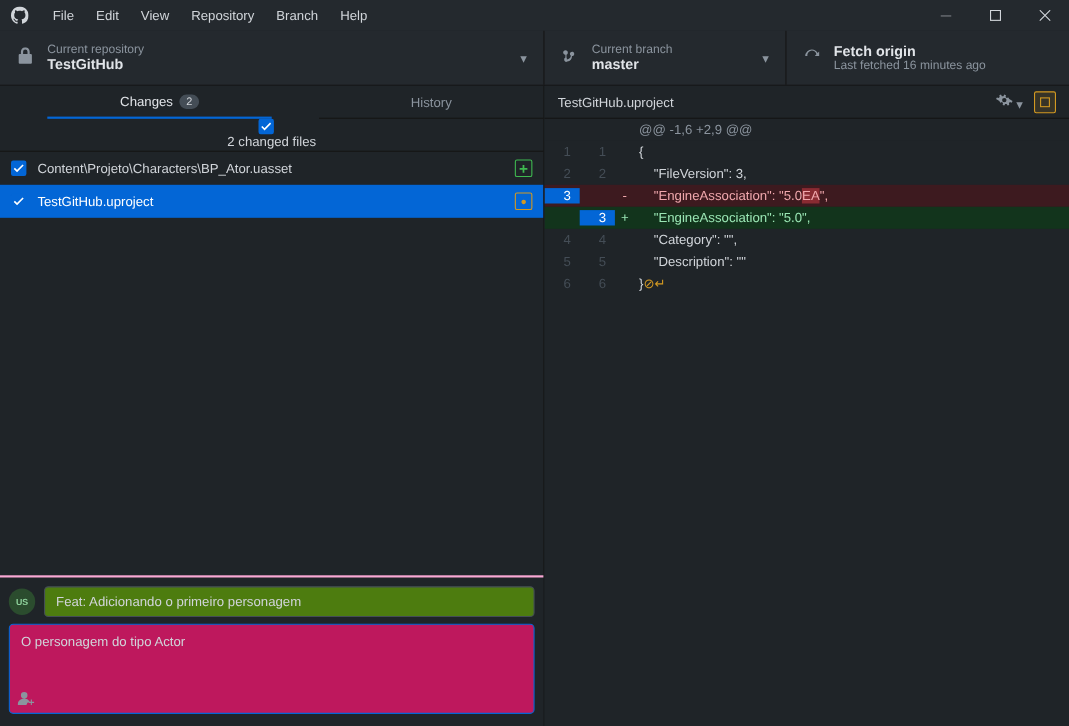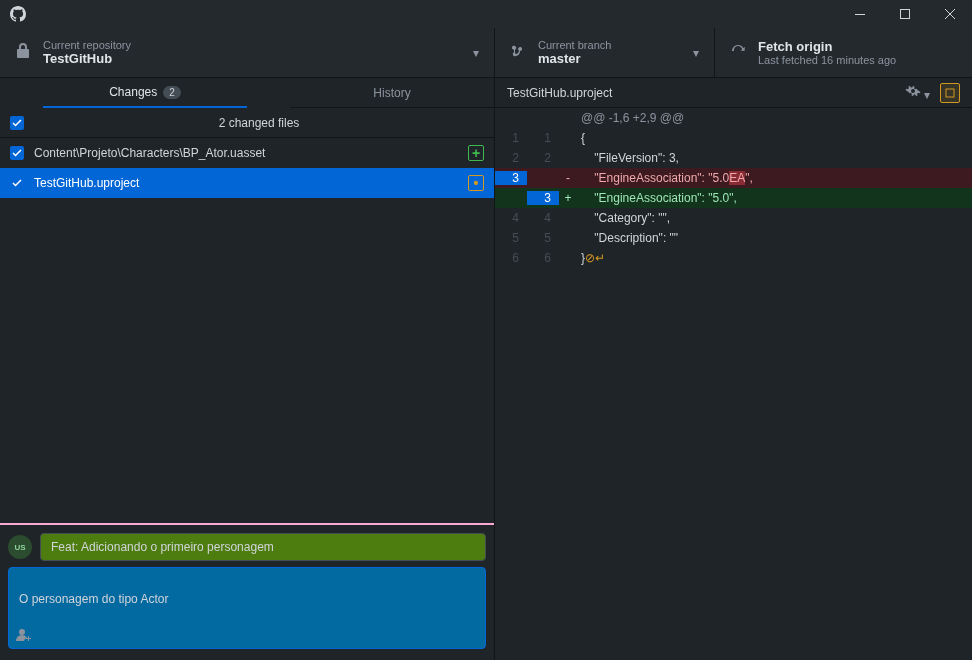--- a/index.html
+++ b/index.html
@@ -20,36 +20,36 @@
 .toolbar-label { font-size: 11px; color: #8b949e; }
 .toolbar-value { font-size: 13px; color: #e1e4e8; font-weight: 600; }
 .toolbar-subvalue { font-size: 11px; color: #8b949e; }
 .dropdown-arrow { color: #8b949e; margin-left: 8px; }
 .main { display: flex; height: calc(100% - 78px); }
 .left-pane { width: 495px; background: #1f2428; display: flex; flex-direction: column; border-right: 1px solid #141414; }
 .tabs { display: flex; height: 30px; }
 .tab { flex: 1; display: flex; align-items: center; justify-content: center; font-size: 12px; color: #8b949e; cursor: pointer; border-bottom: 1px solid #141414; margin-left: 43px; }
 .tab.active { color: #e1e4e8; border-bottom: 2px solid #0366d6; }
 .tab-badge { background: #444d56; color: #d1d5da; border-radius: 8px; padding: 1px 6px; font-size: 10px; margin-left: 6px; }
-.file-header { height: 30px; display: flex; align-items: center; padding: 0 10px; border-bottom: 1px solid #141414; }
+.file-header { height: 30px; display: flex; align-items: center; padding: 0 10px; border-bottom: 1px solid #141414; flex-direction: column; }
 .checkbox { width: 14px; height: 14px; background: #0366d6; border-radius: 2px; display: inline-flex; align-items: center; justify-content: center; margin-right: 10px; flex-shrink: 0; }
 .file-header-text { flex: 1; text-align: center; font-size: 12px; color: #d1d5da; }
 .file-list { flex: 1; overflow-y: auto; }
 .file-row { height: 30px; display: flex; align-items: center; padding: 0 10px; cursor: pointer; }
 .file-row.selected { background: #0366d6; }
 .file-name { flex: 1; font-size: 12px; color: #d1d5da; white-space: nowrap; overflow: hidden; text-overflow: ellipsis; }
 .file-row.selected .file-name { color: #fff; }
 .file-status { width: 16px; height: 16px; display: flex; align-items: center; justify-content: center; font-size: 14px; font-weight: bold; border-radius: 2px; border: 1px solid; }
 .file-status.added { color: #3fb950; border-color: #3fb950; }
 .file-status.modified { color: #d29922; border-color: #d29922; }
 .commit-form { background: #1f2428; padding: 8px; border-top: 2px solid #f9a8d4; }
 .commit-summary-row { display: flex; align-items: center; margin-bottom: 6px; }
 .avatar { width: 24px; height: 24px; border-radius: 50%; background: #2b4c2e; color: #8ed19b; display: flex; align-items: center; justify-content: center; font-size: 8px; font-weight: bold; margin-right: 8px; flex-shrink: 0; }
 .commit-summary { flex: 1; background: #4d7c0f; border: 1px solid #444d56; border-radius: 4px; padding: 6px 10px; color: #d1d5da; font-size: 12px; outline: none; }
-.commit-desc { width: 100%; background: #0369a1; border: 1px solid #0366d6; border-radius: 4px; padding: 24px 10px; color: #d1d5da; font-size: 12px; height: 82px; resize: none; outline: none; font-family: inherit; }
+.commit-desc { width: 100%; background: #be185d; border: 1px solid #0366d6; border-radius: 4px; padding: 8px 10px; color: #d1d5da; font-size: 12px; height: 82px; resize: none; outline: none; font-family: inherit; }
 .commit-desc-wrapper { position: relative; }
 .coauthor-btn { position: absolute; bottom: 6px; left: 8px; color: #8b949e; cursor: pointer; }
 .commit-btn { width: 100%; background: #0366d6; color: #fff; border: none; border-radius: 4px; padding: 8px; font-size: 12px; cursor: pointer; margin-top: 8px; }
 .right-pane { flex: 1; background: #1f2428; display: flex; flex-direction: column; }
 .diff-header { height: 30px; display: flex; align-items: center; padding: 0 12px; font-size: 12px; color: #d1d5da; border-bottom: 1px solid #141414; }
 .diff-header-actions { display: flex; gap: 10px; align-items: center; }
 .expand-btn { width: 20px; height: 20px; border: 1px solid #d29922; border-radius: 2px; display: flex; align-items: center; justify-content: center; background: #d2992222; }
 .diff-content { flex: 1; overflow: auto; font-family: Consolas, Monaco, monospace; font-size: 12px; }
 .diff-hunk { background: #1f2428; color: #8b949e; padding: 2px 0; display: flex; }
 .diff-line { display: flex; min-height: 20px; align-items: center; }
@@ -65,20 +65,21 @@
 .hl-del { background: #892b32; margin-top: 30px; }
 .eof-mark { color: #d29922; }
 </style>
 </head>
 <body>
 
 <div class="titlebar">
   <svg class="titlebar-logo" viewBox="0 0 16 16" fill="#d1d5da">
       <path d="M8 0C3.58 0 0 3.58 0 8c0 3.54 2.29 6.53 5.47 7.59.4.07.55-.17.55-.38 0-.19-.01-.82-.01-1.49-2.01.37-2.53-.49-2.69-.94-.09-.23-.48-.94-.82-1.13-.28-.15-.68-.52-.01-.53.63-.01 1.08.58 1.23.82.72 1.21 1.87.87 2.33.66.07-.52.28-.87.51-1.07-1.78-.2-3.64-.89-3.64-3.95 0-.87.31-1.59.82-2.15-.08-.2-.36-1.02.08-2.12 0 0 .67-.21 2.2.82.64-.18 1.32-.27 2-.27.68 0 1.36.09 2 .27 1.53-1.04 2.2-.82 2.2-.82.44 1.1.16 1.92.08 2.12.51.56.82 1.27.82 2.15 0 3.07-1.87 3.75-3.65 3.95.29.25.54.73.54 1.48 0 1.07-.01 1.93-.01 2.2 0 .21.15.46.55.38A8.013 8.013 0 0016 8c0-4.42-3.58-8-8-8z"></path>
     </svg>
+  <div id="menu-items"><span class="menu-item">File</span><span class="menu-item">Edit</span><span class="menu-item">View</span><span class="menu-item">Repository</span><span class="menu-item">Branch</span><span class="menu-item">Help</span></div>
   <div class="titlebar-spacer"></div>
   <div class="window-controls">
     <div class="window-control">
         <svg width="10" height="1" viewBox="0 0 10 1">
           <rect width="10" height="1" fill="#d1d5da"></rect>
         </svg>
       </div>
     <div class="window-control">
         <svg width="10" height="10" viewBox="0 0 10 10">
           <rect x="0.5" y="0.5" width="9" height="9" stroke="#d1d5da" fill="none"></rect>

